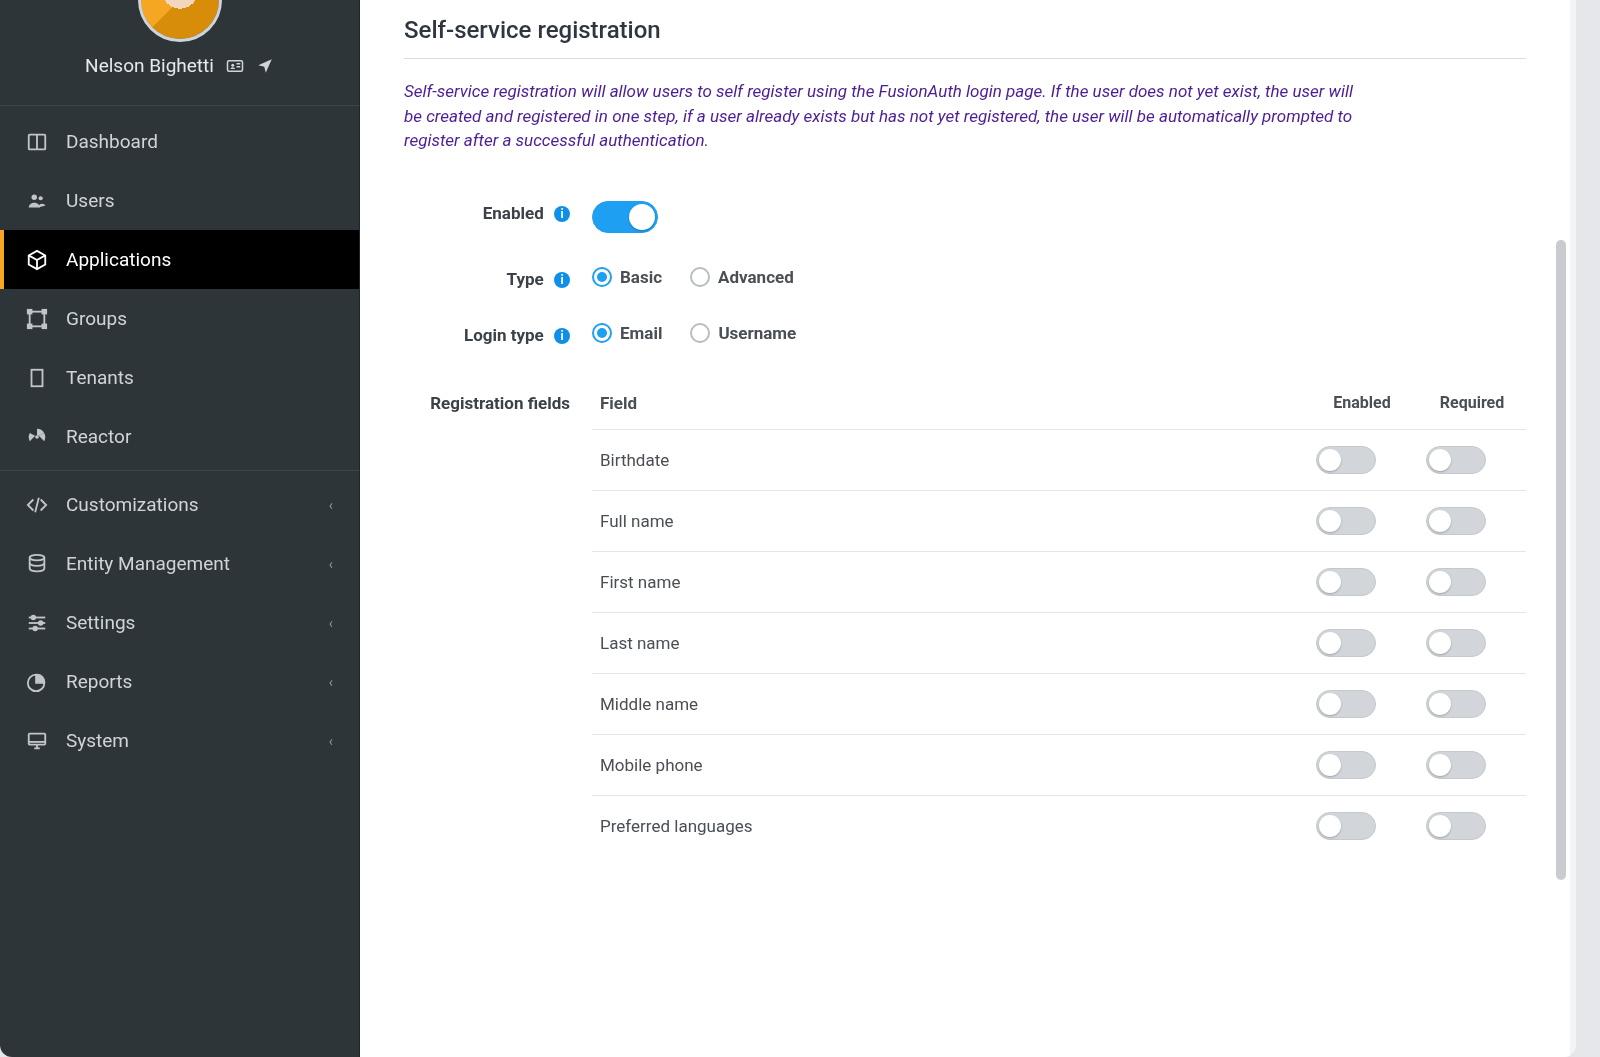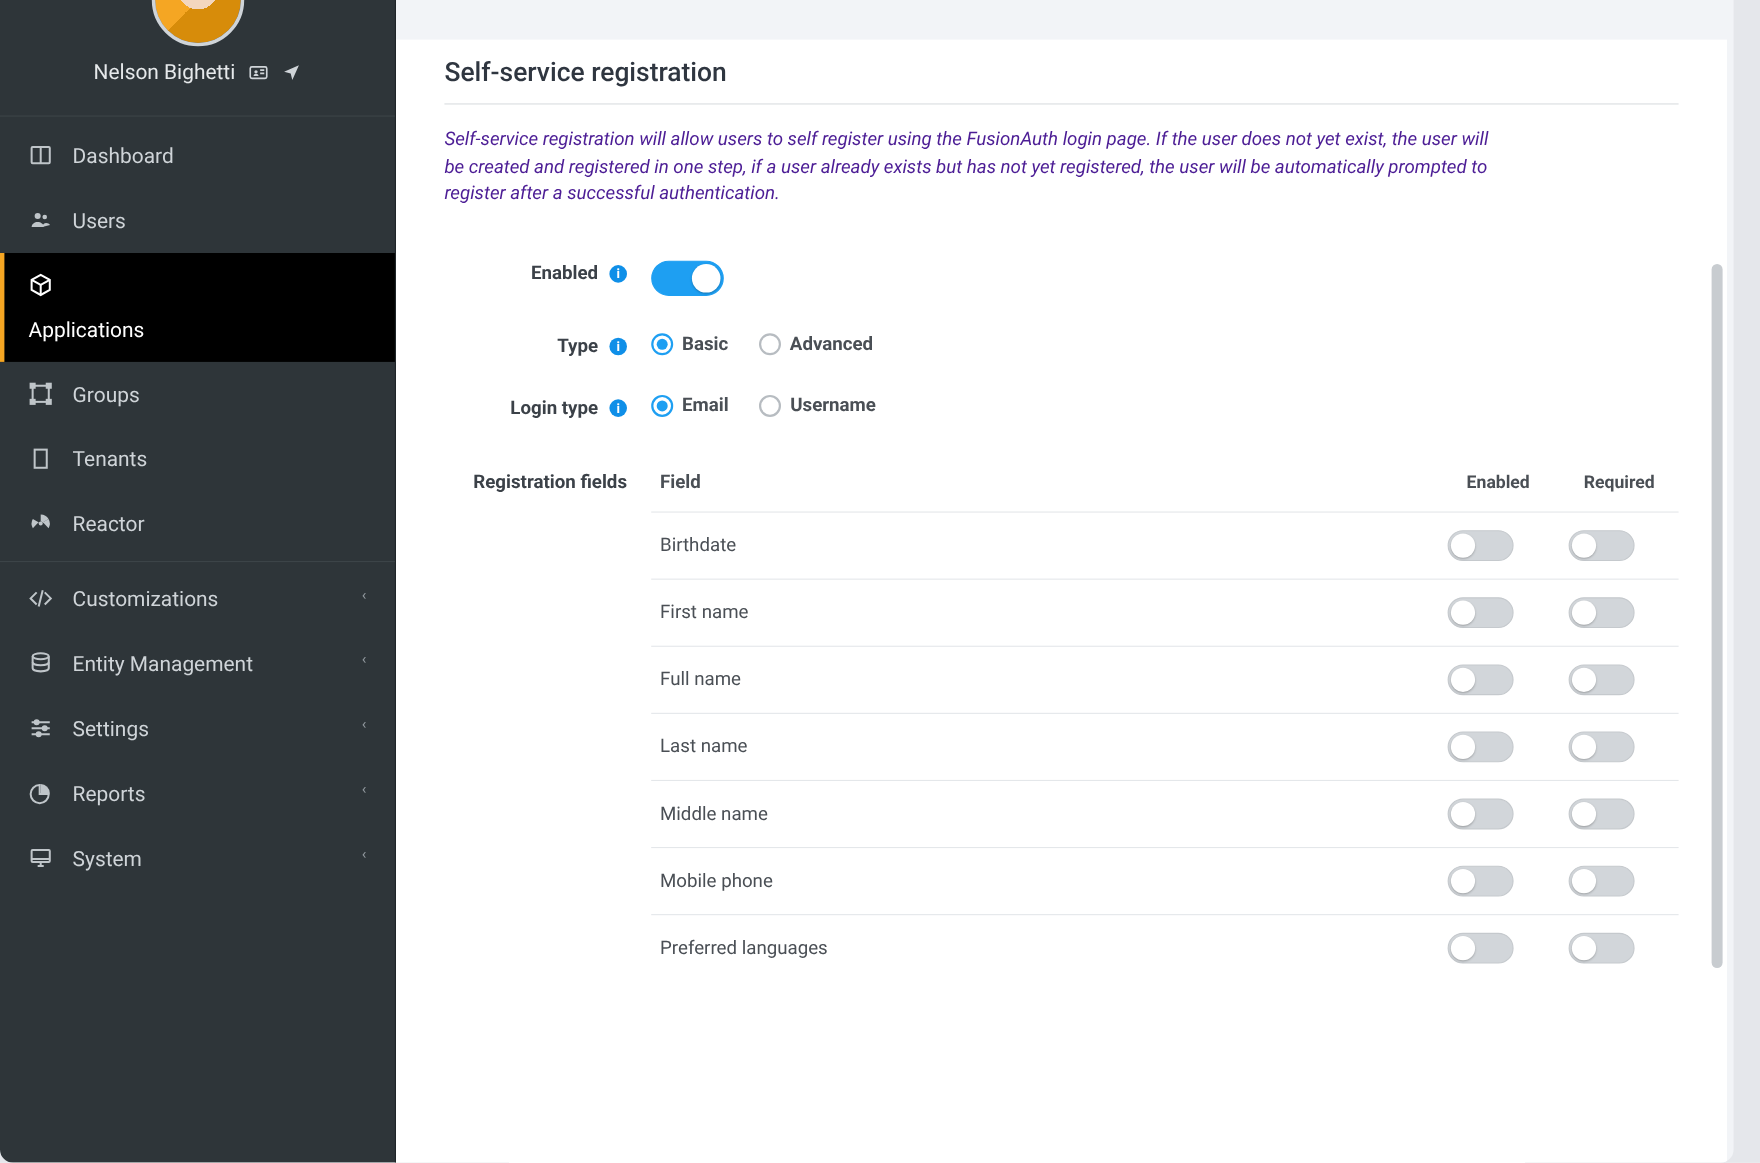--- a/index.html
+++ b/index.html
@@ -65,36 +65,36 @@
     gap:12px;
     justify-content:center;
     align-items:center;
   }
   .mini-icon{
     width:18px;height:18px;display:inline-flex;color:#cfd4d8;
   }
   .nav { padding-top: 6px; }
   .nav-item{
     display:flex;
+    align-items:center;
     gap:18px;
     padding:18px 26px;
     font-size:19px;
     color:#cfd4d8;
     cursor:pointer;
     position:relative;
   }
   .nav-item .exp{
     margin-left:auto;
     font-size:14px;
     color:#8f979c;
   }
   .nav-item.active{
     background:#000000;
     color:#ffffff;
-    flex-direction:column;
   }
   .nav-item.active::before{
     content:"";
     position:absolute;
     left:0;top:0;bottom:0;
     width:4px;
     background:#f5a623;
   }
   .nav-sep{
     height:1px;background:#3c4448;margin:4px 0;
@@ -102,21 +102,20 @@
   .nav-icon{ width:22px;height:22px;flex-shrink:0;color:#bfc5c9;display:flex;align-items:center;justify-content:center;}
   .nav-item.active .nav-icon{color:#fff;}
 
   
   .main{
     flex:1;
     background:#ffffff;
     padding: 10px 44px 0 44px;
     overflow:hidden;
     margin-right: 6px;
-    margin-top: 36px;
   }
   h2.sect-title{
     font-size:24px;
     font-weight:500;
     color:#2f3640;
     padding:6px 0 14px 0;
     border-bottom:1px solid #d9dde0;
   }
   .desc{
     font-style:italic;
@@ -460,34 +459,34 @@
                   <div class="knob"></div>
                 </div>
               </div>
             <div class="col-required">
                 <div class="toggle sm">
                   <div class="knob"></div>
                 </div>
               </div>
           </div>
           <div class="fields-row">
+            <div class="col-field">Full name</div>
+            <div class="col-enabled">
+                <div class="toggle sm">
+                  <div class="knob"></div>
+                </div>
+              </div>
+            <div class="col-required">
+                <div class="toggle sm">
+                  <div class="knob"></div>
+                </div>
+              </div>
+          </div>
+          <div class="fields-row">
             <div class="col-field">First name</div>
-            <div class="col-enabled">
-                <div class="toggle sm">
-                  <div class="knob"></div>
-                </div>
-              </div>
-            <div class="col-required">
-                <div class="toggle sm">
-                  <div class="knob"></div>
-                </div>
-              </div>
-          </div>
-          <div class="fields-row">
-            <div class="col-field">Full name</div>
             <div class="col-enabled">
                 <div class="toggle sm">
                   <div class="knob"></div>
                 </div>
               </div>
             <div class="col-required">
                 <div class="toggle sm">
                   <div class="knob"></div>
                 </div>
               </div>

